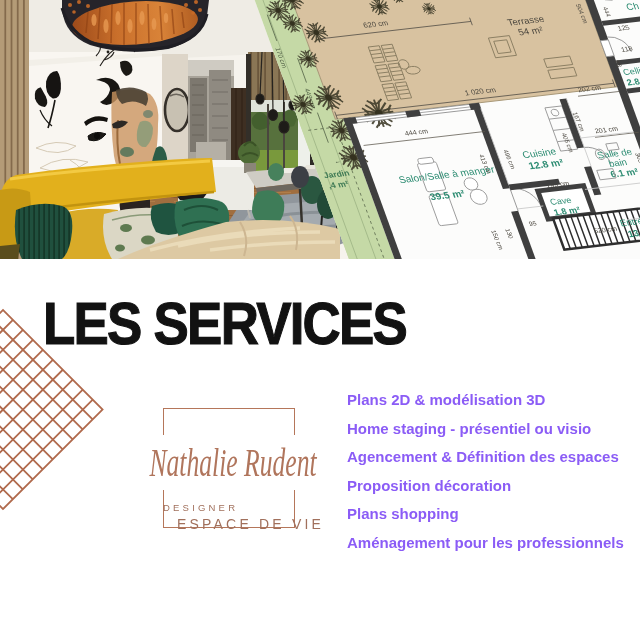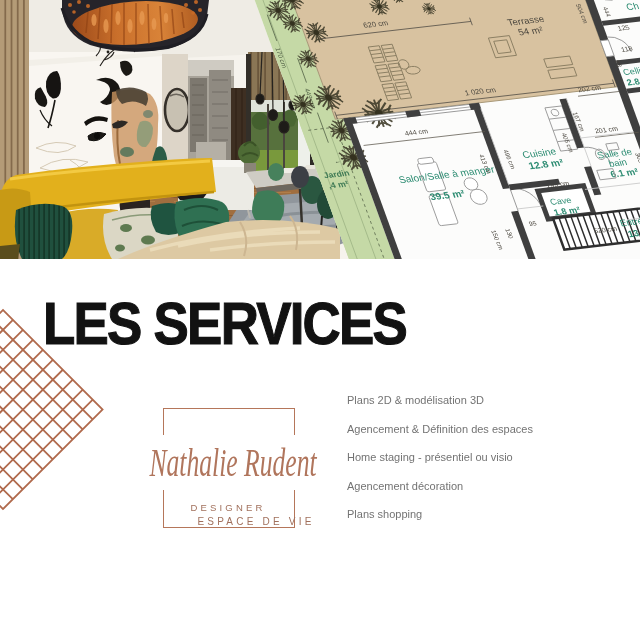--- a/index.html
+++ b/index.html
@@ -444,24 +444,25 @@
 <div class="abs" style="left:43px;top:35px;font-weight:bold;font-size:60px;line-height:60px;letter-spacing:-2px;color:#121212;-webkit-text-stroke:1.1px #121212;white-space:nowrap;transform:scaleX(0.882);transform-origin:0 0;">LES SERVICES</div>
 
 <div class="abs" style="left:163px;top:149px;width:130px;height:118px;border:1.5px solid #b5765a;"></div>
 
 <div class="abs" style="left:148px;top:176px;width:170px;height:55px;background:#fff;"></div>
 
 <svg class="abs" style="left:133px;top:160px" width="200" height="80" viewBox="0 0 200 80">
   <text x="100" y="57" text-anchor="middle" font-family="Liberation Serif" font-style="italic" font-size="40" fill="#b0755c" transform="translate(100 0) scale(0.64 1) translate(-100 0)">Nathalie Rudent</text>
 </svg>
 
-<div class="abs" style="left:163px;top:243px;width:130px;text-align:center;font-size:9.5px;letter-spacing:3.2px;color:#a1705c;">DESIGNER</div>
-
-<div class="abs" style="left:163px;top:257px;width:130px;text-align:center;font-size:10px;letter-spacing:3.2px;color:#a1705c;padding-left:28px;">ESPACE&nbsp;DE&nbsp;VIE</div>
-
-<div class="abs" style="left:347px;top:127px;font-weight:normal;font-size:11px;color:#737373;line-height:28.5px;white-space:nowrap;">
+<div class="abs" style="left:163px;top:243px;width:130px;font-size:9.5px;letter-spacing:3.2px;color:#a1705c;">DESIGNER</div>
+
+<div class="abs" style="left:177px;top:257px;width:130px;text-align:center;font-size:14px;letter-spacing:3.2px;color:#a1705c;">ESPACE&nbsp;DE&nbsp;VIE</div>
+
+<div class="abs" style="left:347px;top:127px;font-weight:bold;font-size:15px;color:#8b5cf6;line-height:28.5px;white-space:nowrap;">
 <div>Plans 2D &amp; modélisation 3D</div>
+<div>Home staging - présentiel ou visio</div>
 <div>Agencement &amp; Définition des espaces</div>
-<div>Home staging - présentiel ou visio</div>
-<div>Agencement décoration</div>
+<div>Proposition décoration</div>
 <div>Plans shopping</div>
+<div>Aménagement pour les professionnels</div>
 </div>
 </div>
 
 </body></html>

